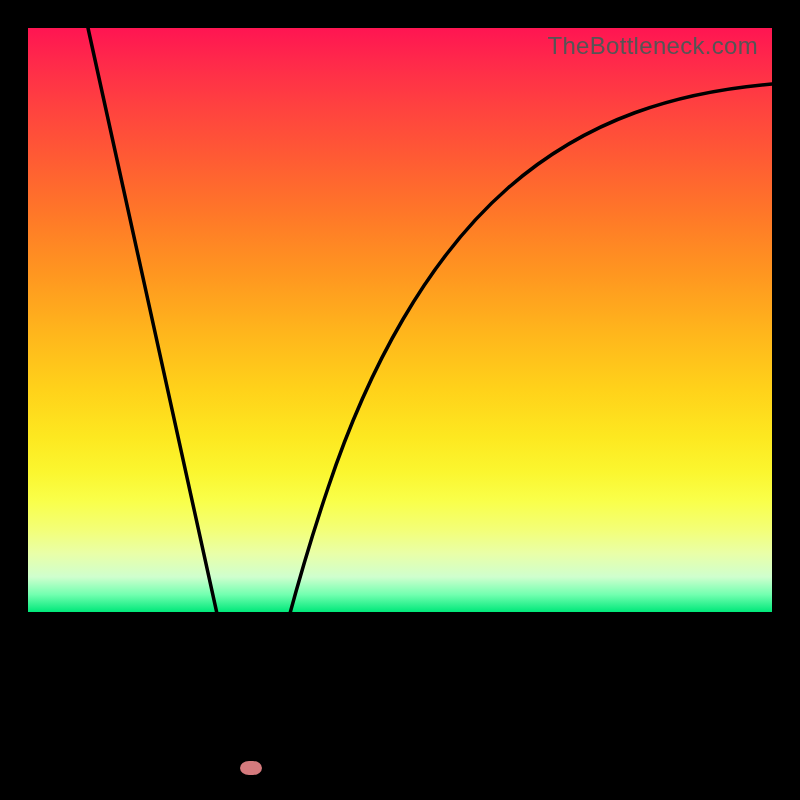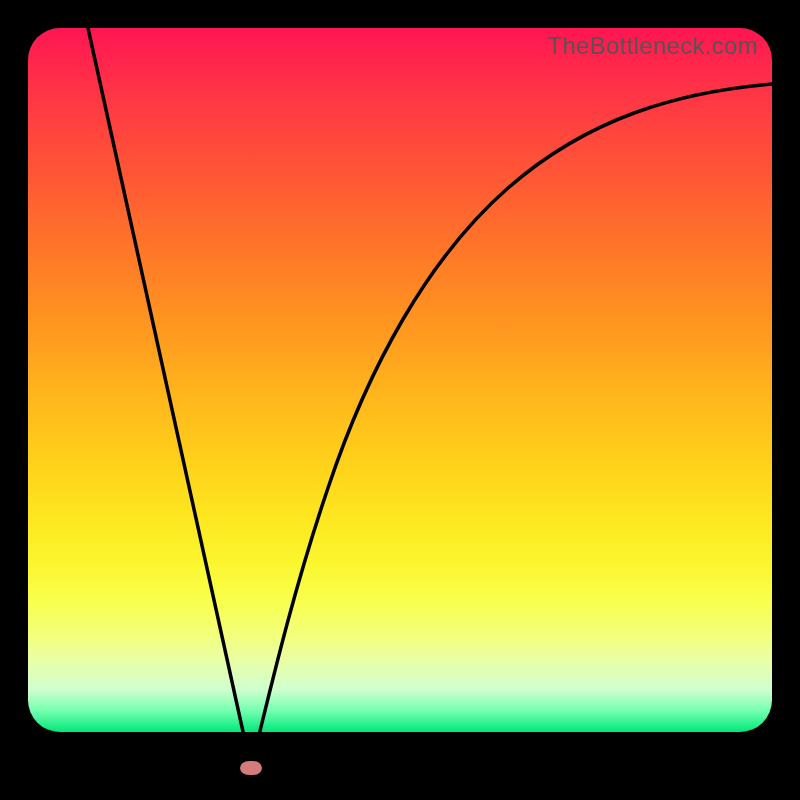--- a/index.html
+++ b/index.html
@@ -15,40 +15,39 @@
     position: relative;
     width: 800px;
     height: 800px;
     background: #000;
   }
   .plot-area {
     position: absolute;
     left: 28px;
     top: 28px;
     width: 744px;
-    height: 704px;
+    height: 584px;
     background: linear-gradient(to bottom,
       #ff1552 0%,
       #ff2a4a 6%,
       #ff4040 13%,
       #ff5a34 22%,
       #ff7828 32%,
       #ff9620 42%,
       #ffb51c 52%,
       #ffd21a 62%,
       #fde820 70%,
       #fbf62f 76%,
       #f9ff4a 81%,
       #f3ff78 86%,
       #e9ffa8 90%,
       #cfffce 94%,
       #73ffb0 97%,
       #00e87a 100%
     );
-    border-radius: 32px;
   }
   .watermark {
     position: absolute;
     top: 4px;
     right: 14px;
     color: #555;
     font-size: 24px;
     font-weight: 500;
     letter-spacing: 0.3px;
     user-select: none;

